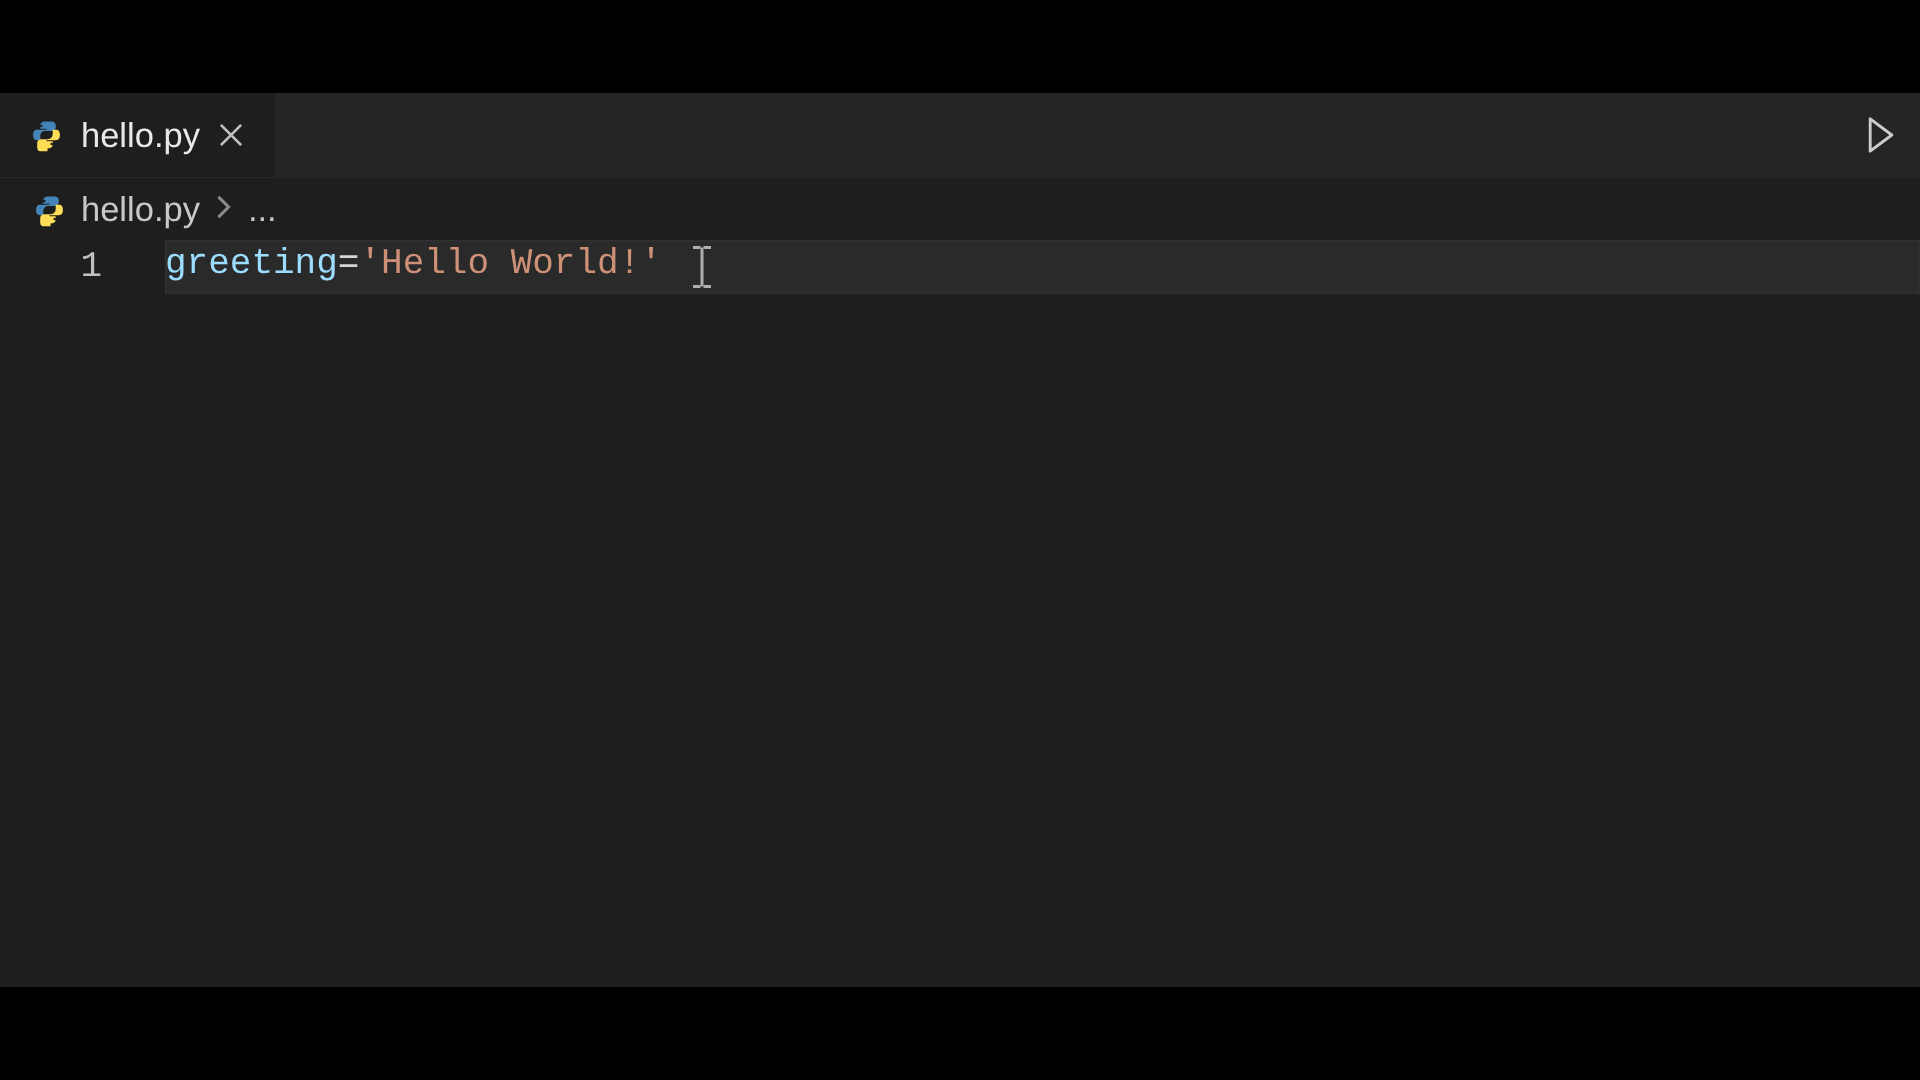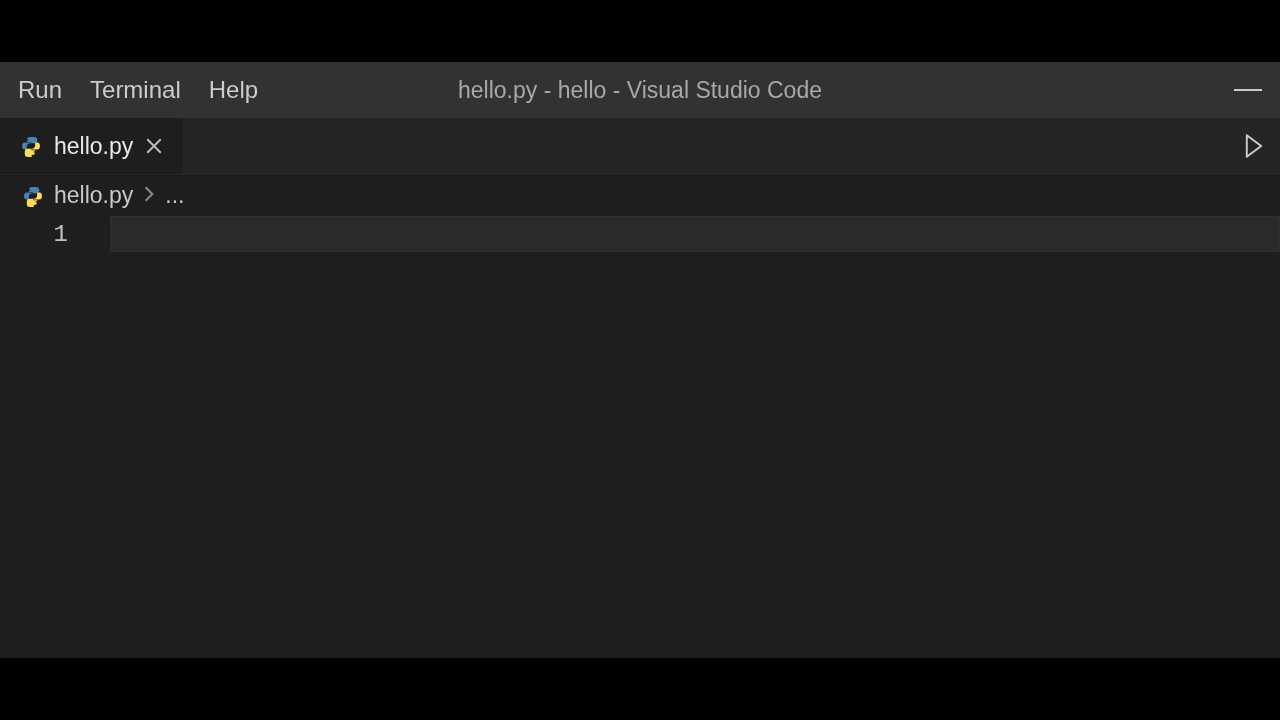--- a/index.html
+++ b/index.html
@@ -110,31 +110,20 @@
   .cursor svg { height: 30px; width: 18px; display: block; }
   .cursor svg * { stroke: #aeafad; stroke-width: 2; }
 
   .py-icon svg { width: 22px; height: 22px; display: block; }
 </style>
 </head>
 <body>
 
 <div class="app">
 
-  <div class="titlebar">
-    <div class="menu">
-      <span class="menu-item">Run</span>
-      <span class="menu-item">Terminal</span>
-      <span class="menu-item">Help</span>
-    </div>
-    <div class="title">hello.py - hello - Visual Studio Code</div>
-    <div class="window-controls">
-      <span class="minimize-btn"></span>
-    </div>
-  </div>
 
   <div class="tab-row">
     <div class="tab">
       <span class="py-icon">
         <svg viewBox="0 0 32 32">
             <path fill="#4584b6" d="M15 3c-3 0-5 1-5 4v3h6v1H7c-3 0-4 2-4 5s1 5 4 5h3v-4c0-3 2-5 5-5h6c2 0 4-1 4-4V7c0-3-2-4-5-4h-5zM11 6a1.2 1.2 0 1 1 0 2.4A1.2 1.2 0 0 1 11 6z"></path>
             <path fill="#ffde57" d="M17 29c3 0 5-1 5-4v-3h-6v-1h9c3 0 4-2 4-5s-1-5-4-5h-3v4c0 3-2 5-5 5h-6c-2 0-4 1-4 4v4c0 3 2 4 5 4h5zM21 26a1.2 1.2 0 1 1 0-2.4 1.2 1.2 0 0 1 0 2.4z"></path>
           </svg>
       </span>
       <span>hello.py</span>
@@ -164,16 +153,30 @@
       <svg width="12" height="18" viewBox="0 0 10 16">
           <path d="M2 2 L8 8 L2 14" fill="none" stroke="#8a8a8a" stroke-width="1.8"></path>
         </svg>
     </span>
     <span class="breadcrumb-dots">...</span>
   </div>
 
   <div class="editor">
     <div class="line current-line">
       <div class="gutter">1</div>
+      <div class="code">
+        <span class="tok-var">greeting</span>
+          <span class="tok-punc"> = </span>
+          <span class="tok-str">'Hello World!'</span>
+        <span class="cursor">
+          <svg viewBox="0 0 14 30">
+              <line x1="7" y1="2" x2="7" y2="28"></line>
+              <line x1="1" y1="2" x2="6" y2="2"></line>
+              <line x1="8" y1="2" x2="13" y2="2"></line>
+              <line x1="1" y1="28" x2="6" y2="28"></line>
+              <line x1="8" y1="28" x2="13" y2="28"></line>
+            </svg>
+        </span>
+      </div>
     </div>
   </div>
 
 </div>
 
 </body></html>

